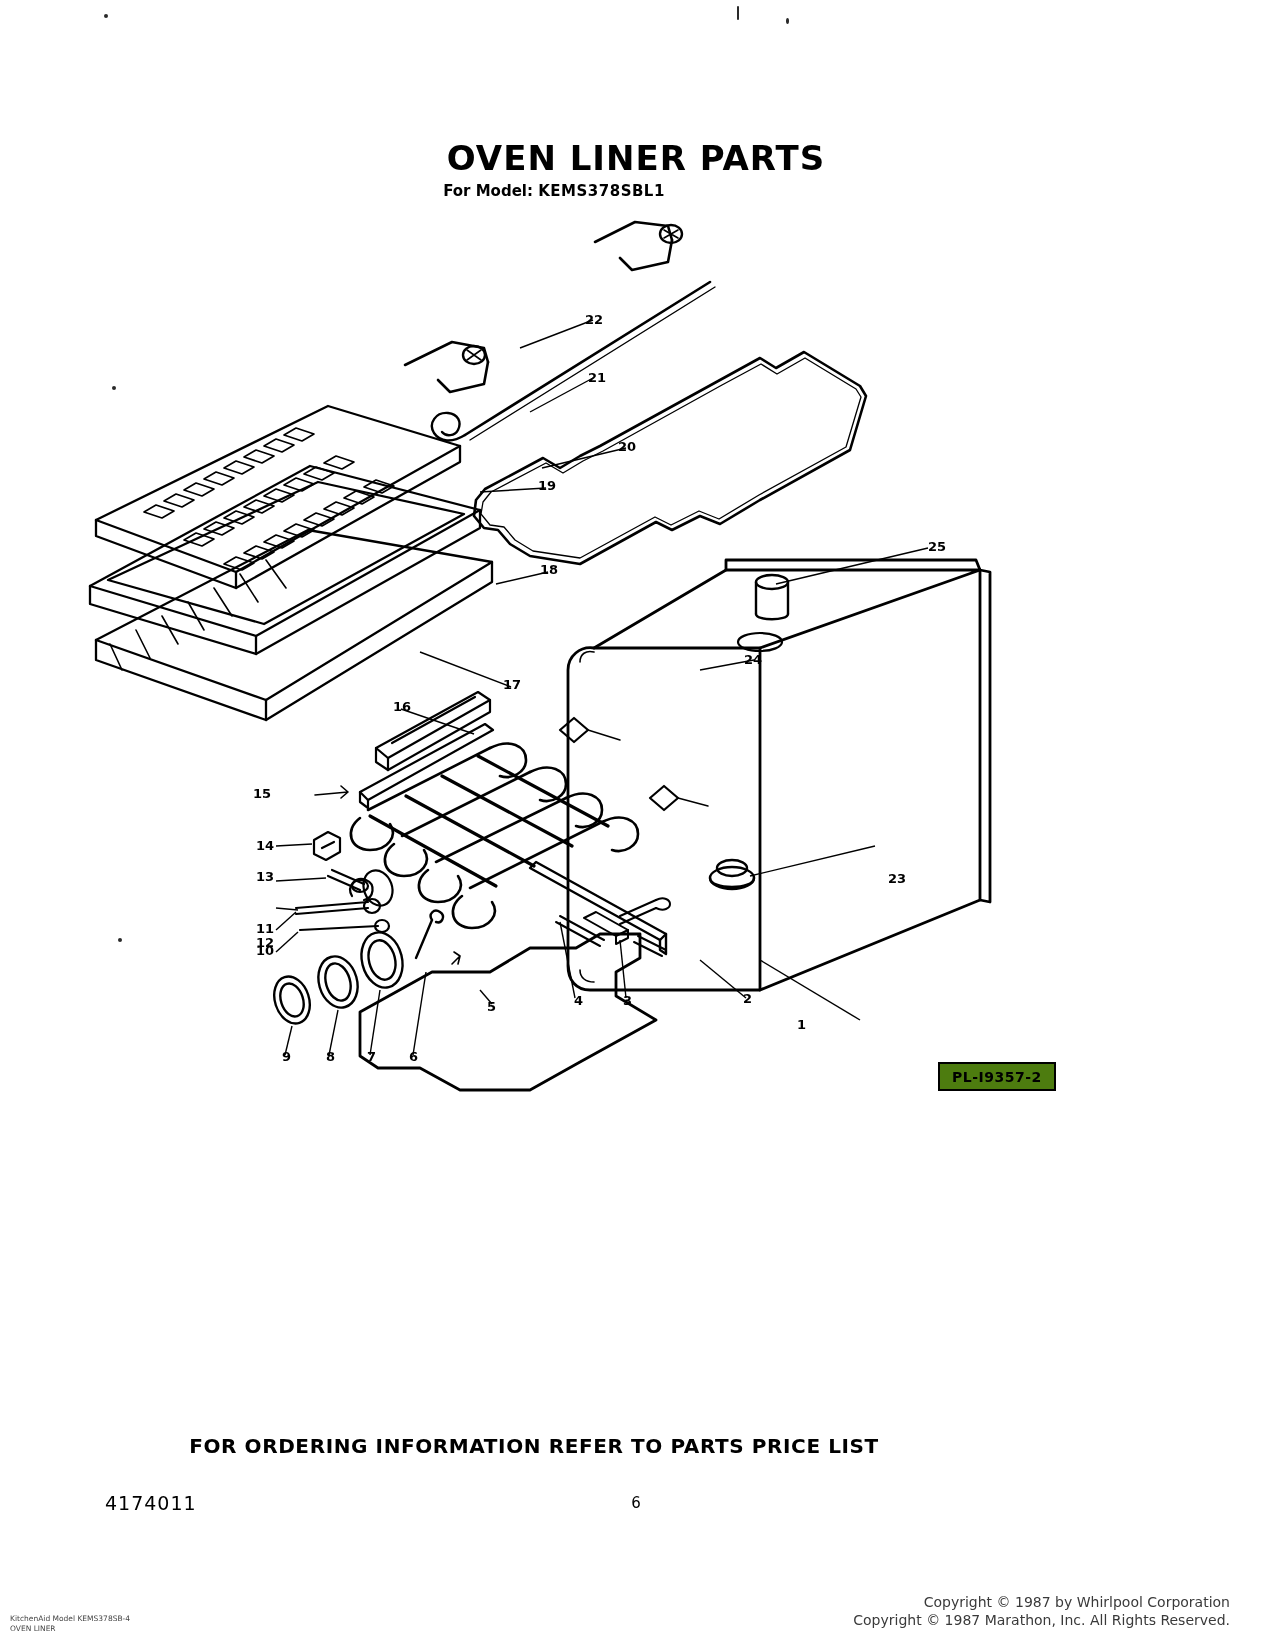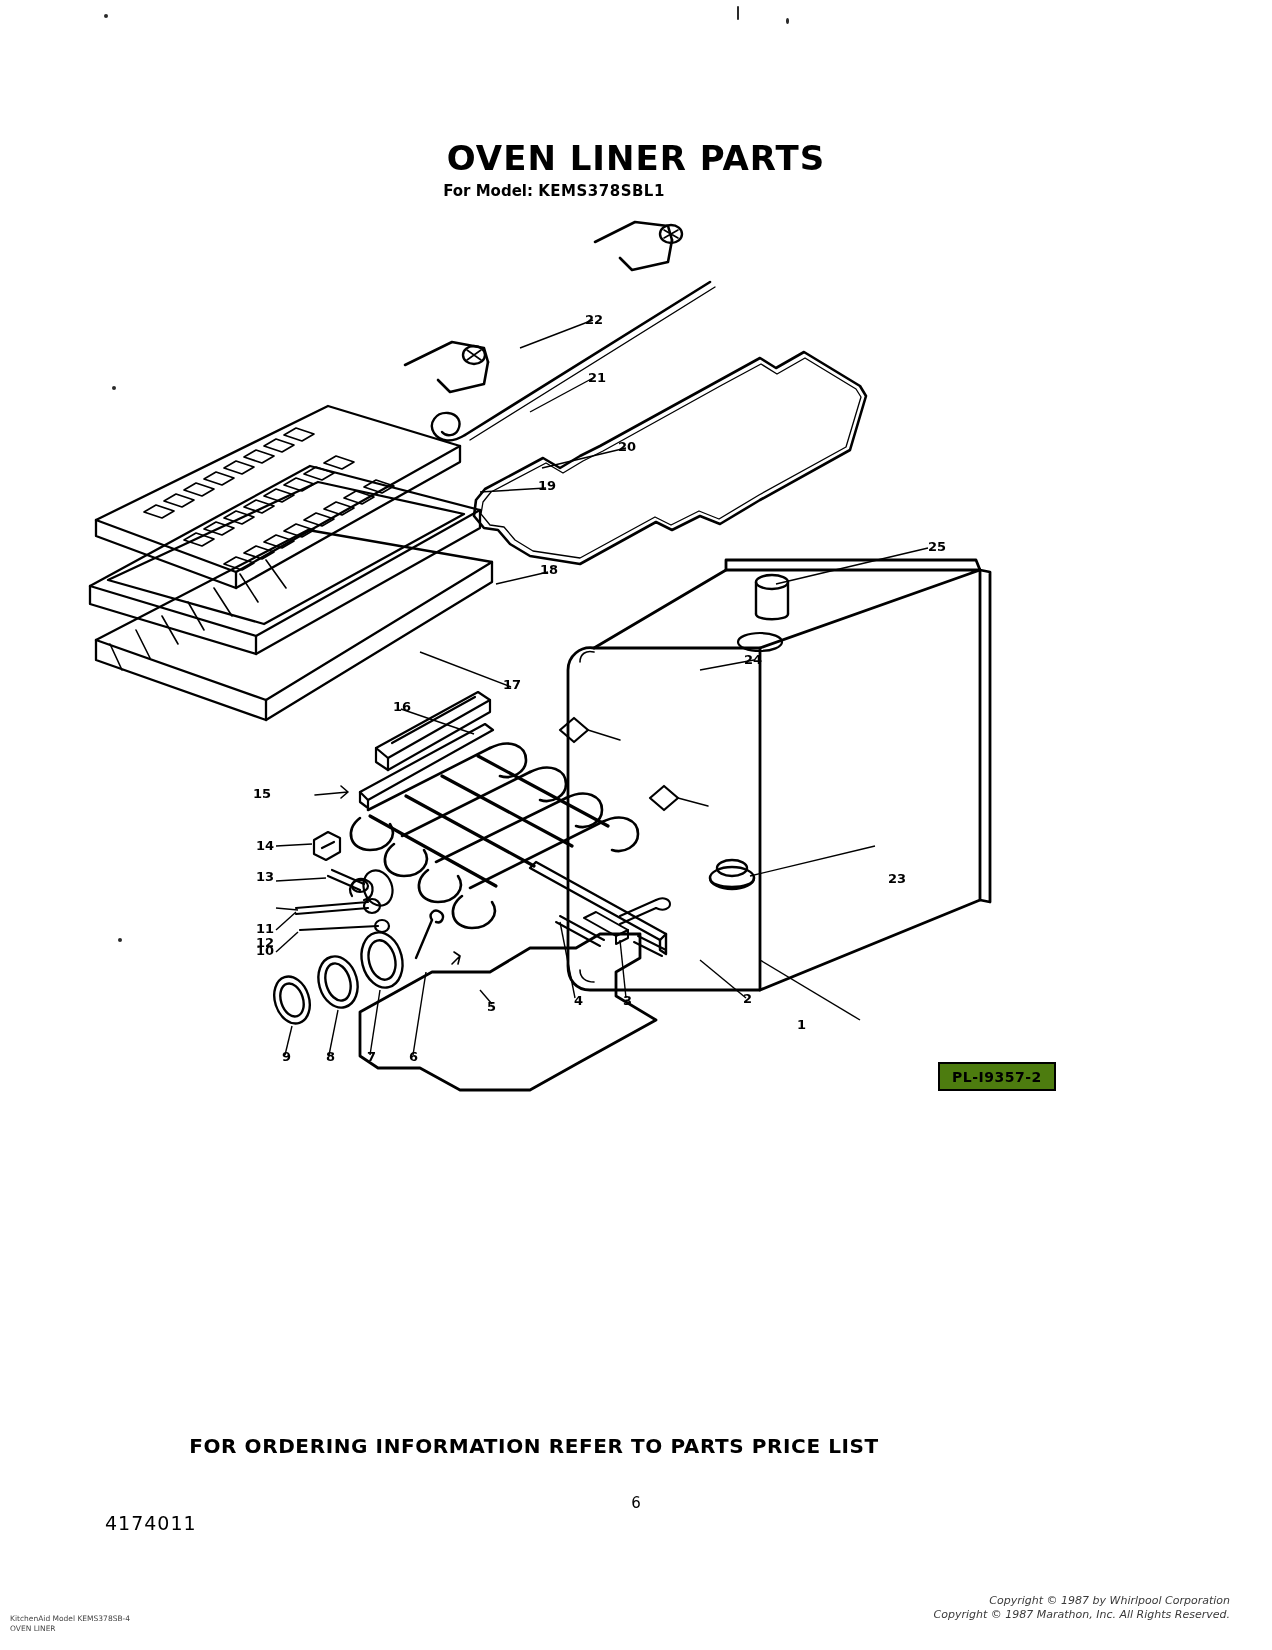--- a/index.html
+++ b/index.html
@@ -87,41 +87,39 @@
     letter-spacing: 0.6px;
     font-family: "DejaVu Sans", sans-serif;
   }
   .doc-number {
     position: absolute;
     top: 1492px;
     left: 105px;
     font-size: 19px;
     letter-spacing: 1px;
     font-family: "DejaVu Sans", sans-serif;
-    margin-top: 20px;
   }
   .page-number {
     position: absolute;
     top: 1494px;
     left: 0;
     width: 1272px;
     text-align: center;
     font-size: 15px;
     font-family: "DejaVu Sans", sans-serif;
   }
   .copyright {
     position: absolute;
     right: 42px;
     top: 1594px;
     text-align: right;
-    font-size: 11px;
+    font-size: 14px;
     line-height: 1.25;
     color: #3a3a3a;
     font-family: "DejaVu Sans", sans-serif;
-    font-style: italic;
   }
   .corner-note {
     position: absolute;
     left: 10px;
     top: 1614px;
     font-size: 7.5px;
     line-height: 1.3;
     color: #444;
     font-family: "DejaVu Sans", sans-serif;
   }

